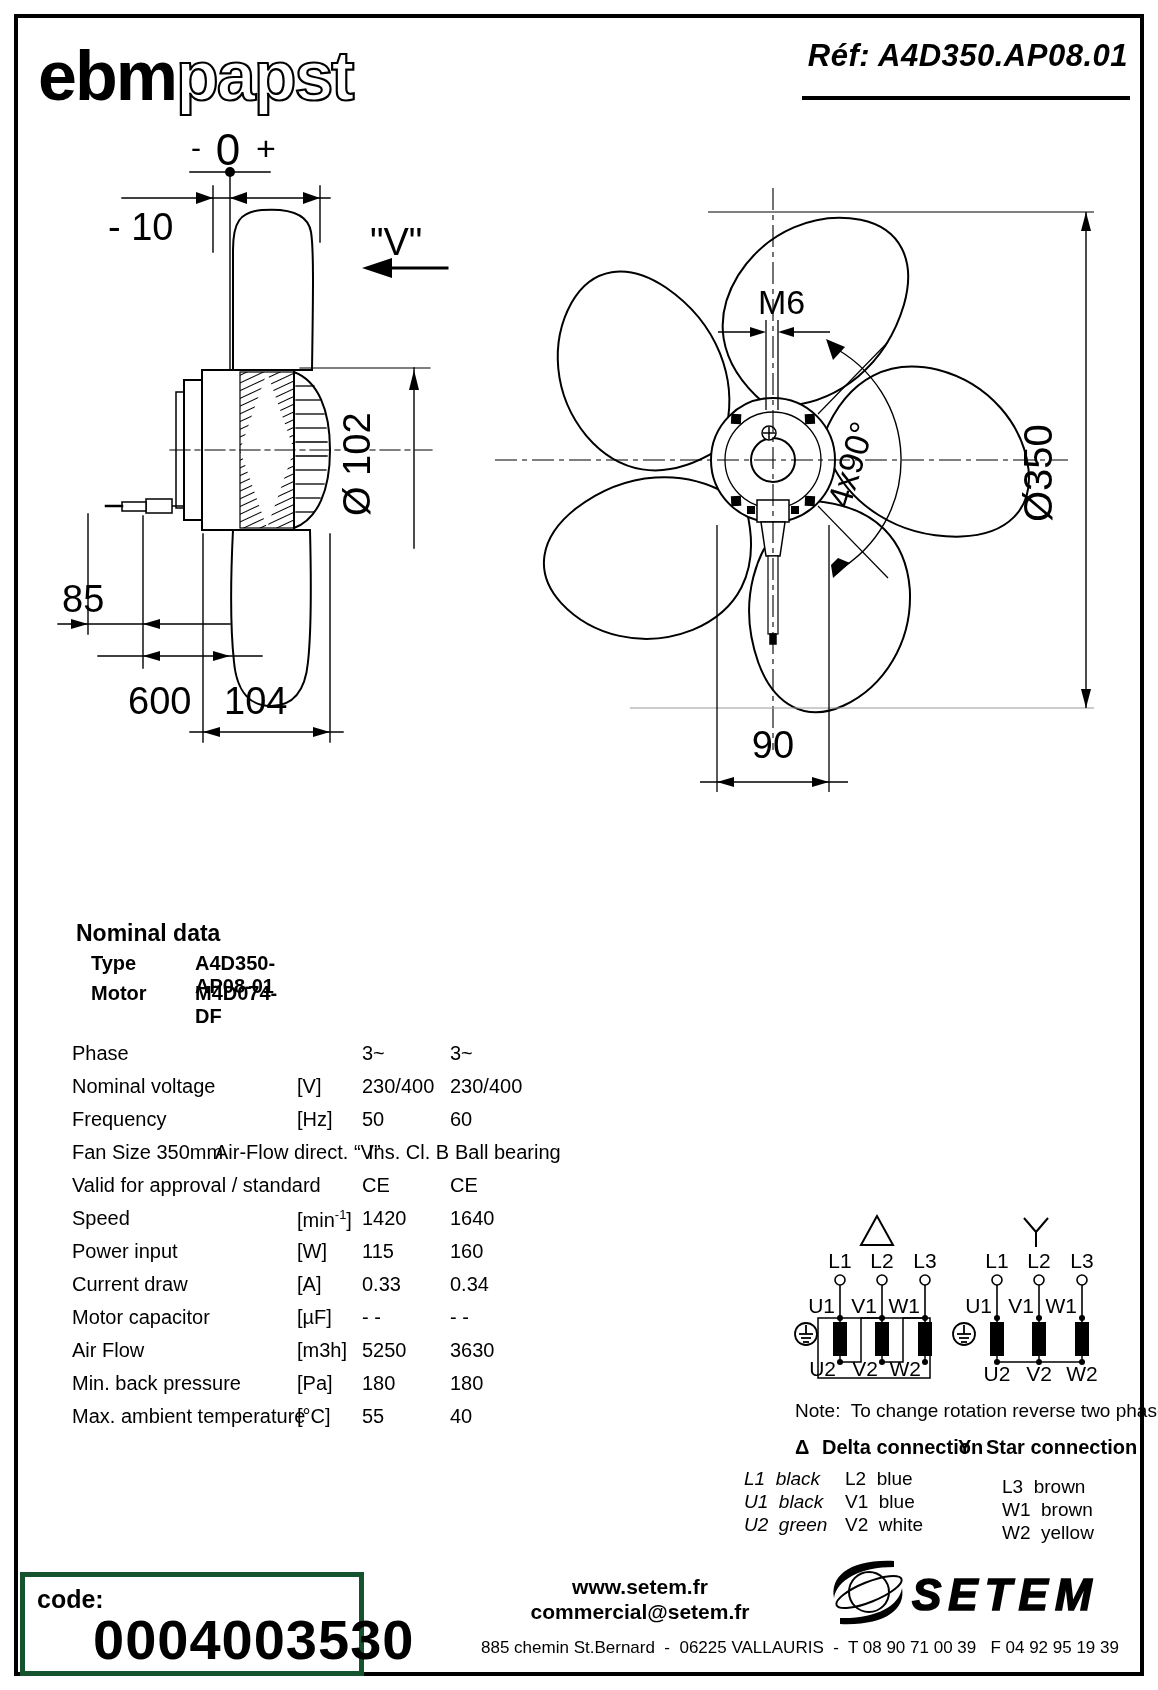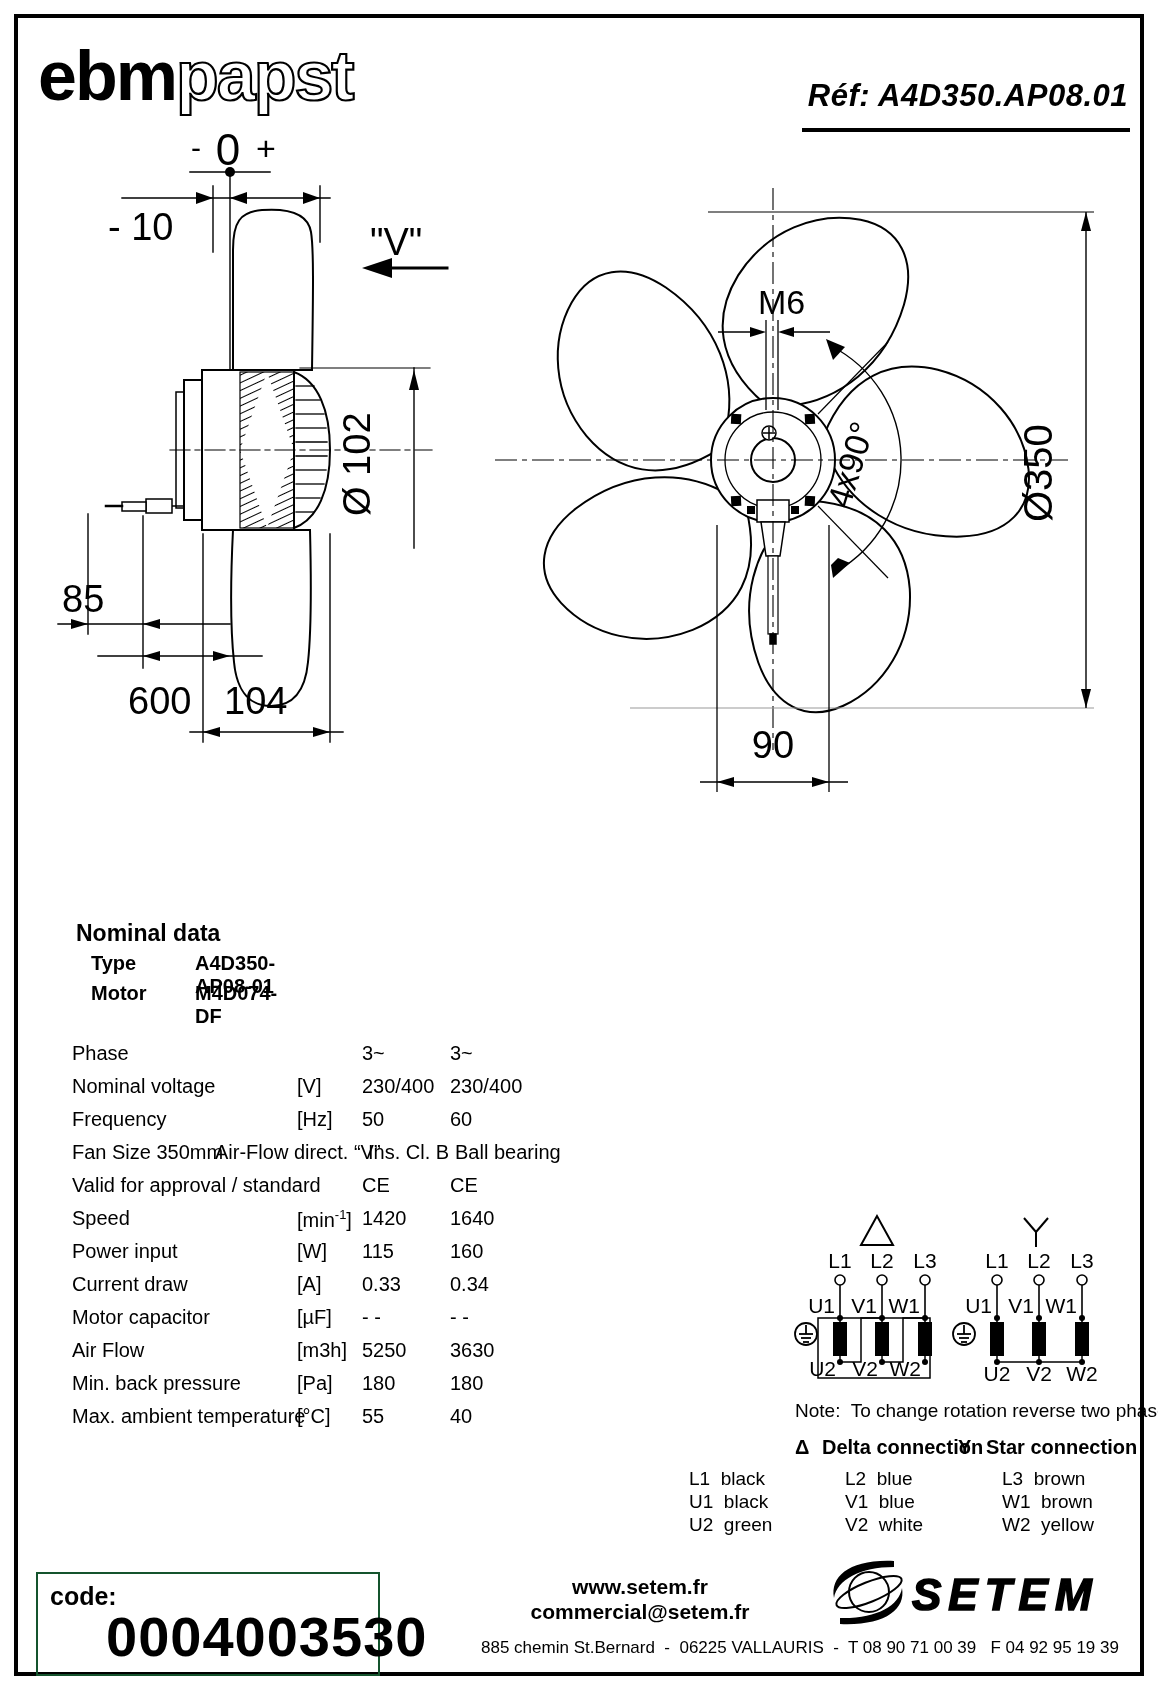--- a/index.html
+++ b/index.html
@@ -4,46 +4,46 @@
 <style>
   html,body{margin:0;padding:0;background:#fff;}
   .page{position:relative;width:1158px;height:1690px;background:#fff;overflow:hidden;
         font-family:"Liberation Sans",sans-serif;color:#000;}
   .border-frame{position:absolute;left:14px;top:14px;width:1130px;height:1662px;
         border:4px solid #000;box-sizing:border-box;}
   .abs{position:absolute;}
   .pre{white-space:pre;}
   
   .ref{position:absolute;right:28px;top:38px;font-size:31px;font-weight:bold;font-style:italic;
-       border-bottom:4px solid #000;padding:0 2px 14px 6px;letter-spacing:0.5px;margin-top:40px;}
+       border-bottom:4px solid #000;padding:0 2px 22px 6px;letter-spacing:0.5px;}
   
   svg text{font-family:"Liberation Sans",sans-serif;fill:#000;}
   .dim{font-size:38px;}
   .dimS{font-size:34px;}
   
   .ntitle{position:absolute;left:76px;top:920px;font-size:23px;font-weight:bold;}
   .tm-row{position:absolute;left:0;height:26px;font-size:20px;font-weight:bold;}
   .trow{position:absolute;left:0;width:700px;height:26px;font-size:20px;}
   .tl{position:absolute;left:72px;white-space:nowrap;}
   .tu{position:absolute;left:297px;white-space:nowrap;}
   .tv1{position:absolute;left:362px;white-space:nowrap;}
   .tv2{position:absolute;left:450px;white-space:nowrap;}
   .tm-lab{position:absolute;left:72px;margin-left:19px;}
   .tm-val{position:absolute;left:195px;}
   sup{font-size:13px;}
   
   .wnote{position:absolute;left:795px;top:1400px;font-size:19px;}
   .wleg{position:absolute;top:1436px;font-size:20px;font-weight:bold;}
   .crow{position:absolute;font-size:19px;}
-  .c1{position:absolute;left:689px;}
+  .c1{position:absolute;left:744px;font-style:italic;}
   .c2{position:absolute;left:845px;}
-  .c3{position:absolute;left:1002px;}
+  .c3{position:absolute;left:1002px;margin-top:8px;}
   
-  .codebox{position:absolute;left:36px;top:1572px;width:344px;height:104px;
-           border:2px solid #14532d;box-sizing:border-box;}
+  .codebox{position:absolute;left:20px;top:1572px;width:344px;height:104px;
+           border:5px solid #14532d;box-sizing:border-box;}
   .codelab{position:absolute;left:12px;top:8px;font-size:25px;font-weight:bold;}
   .codeval{position:absolute;left:0;top:30px;width:100%;text-align:center;padding-left:68px;
            box-sizing:border-box;font-size:56px;font-weight:bold;letter-spacing:1px;}
   .site{position:absolute;left:470px;top:1574px;width:340px;text-align:center;
         font-size:21px;font-weight:bold;line-height:1.2;}
   .addr{position:absolute;left:458px;top:1638px;width:684px;text-align:center;font-size:17px;}
 </style>
 </head>
 <body>
 

